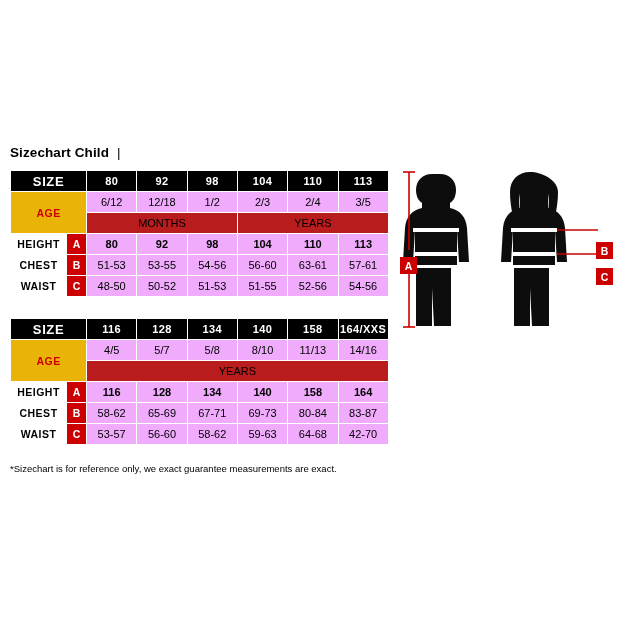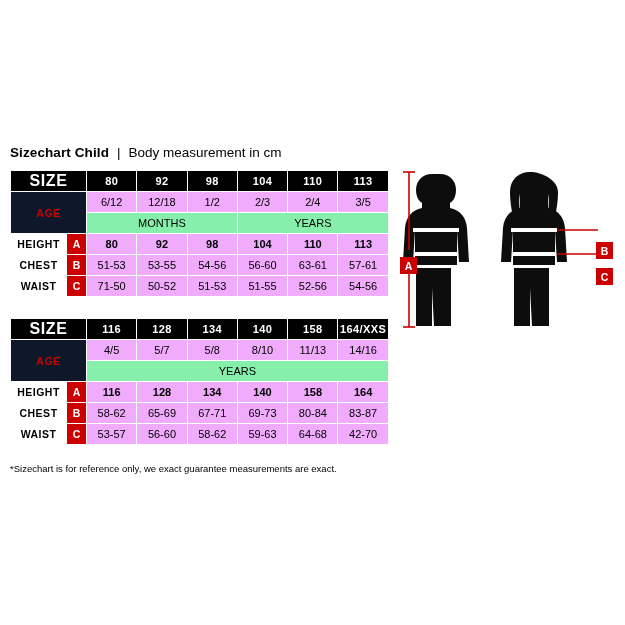--- a/index.html
+++ b/index.html
@@ -77,40 +77,40 @@
     background: #000000;
     color: #ffffff;
     font-weight: bold;
     font-size: 11px;
     letter-spacing: 0.4px;
   }
   .hdr-black-label {
     background: #000000;
     color: #ffffff;
     font-weight: bold;
-    font-size: 16px;
+    font-size: 13px;
     letter-spacing: 0.6px;
   }
   .cell-grey {
     background: #f0abfc;
     color: #000000;
   }
   .cell-grey-dark {
-    background: #86efac;
+    background: #b91c1c;
     color: #000000;
   }
   .label-white {
     background: #ffffff;
     color: #000000;
     font-weight: bold;
     letter-spacing: 0.5px;
     font-size: 10.5px;
   }
   .label-age {
-    background: #0f172a;
+    background: #eab308;
     color: #cc0000;
     font-weight: bold;
     letter-spacing: 0.5px;
     font-size: 10.5px;
   }
   .badge-red {
     background: #cc0000;
     color: #ffffff;
     font-weight: bold;
     font-size: 10.5px;
@@ -156,21 +156,20 @@
   #badgeC { left: 196px; top: 98px; }
 </style>
 </head>
 <body>
 
 <div id="root">
 
   <div class="title-row">
     <span class="title-main">Sizechart Child</span>
     <span class="title-sep">|</span>
-    <span class="title-sub">Body measurement in cm</span>
   </div>
 
   <div class="table-wrap" id="table1">
     <table class="sizechart">
       <colgroup>
         <col class="c-label">
           <col class="c-badge">
         <col class="c-data">
           <col class="c-data">
           <col class="c-data">
@@ -218,21 +217,21 @@
           <td class="cell-grey">51-53</td>
           <td class="cell-grey">53-55</td>
           <td class="cell-grey">54-56</td>
           <td class="cell-grey">56-60</td>
           <td class="cell-grey">63-61</td>
           <td class="cell-grey">57-61</td>
         </tr>
         <tr class="row-tall">
           <td class="label-white">WAIST</td>
           <td class="badge-red">C</td>
-          <td class="cell-grey">71-50</td>
+          <td class="cell-grey">48-50</td>
           <td class="cell-grey">50-52</td>
           <td class="cell-grey">51-53</td>
           <td class="cell-grey">51-55</td>
           <td class="cell-grey">52-56</td>
           <td class="cell-grey">54-56</td>
         </tr>
       </tbody>
     </table>
   </div>
 

